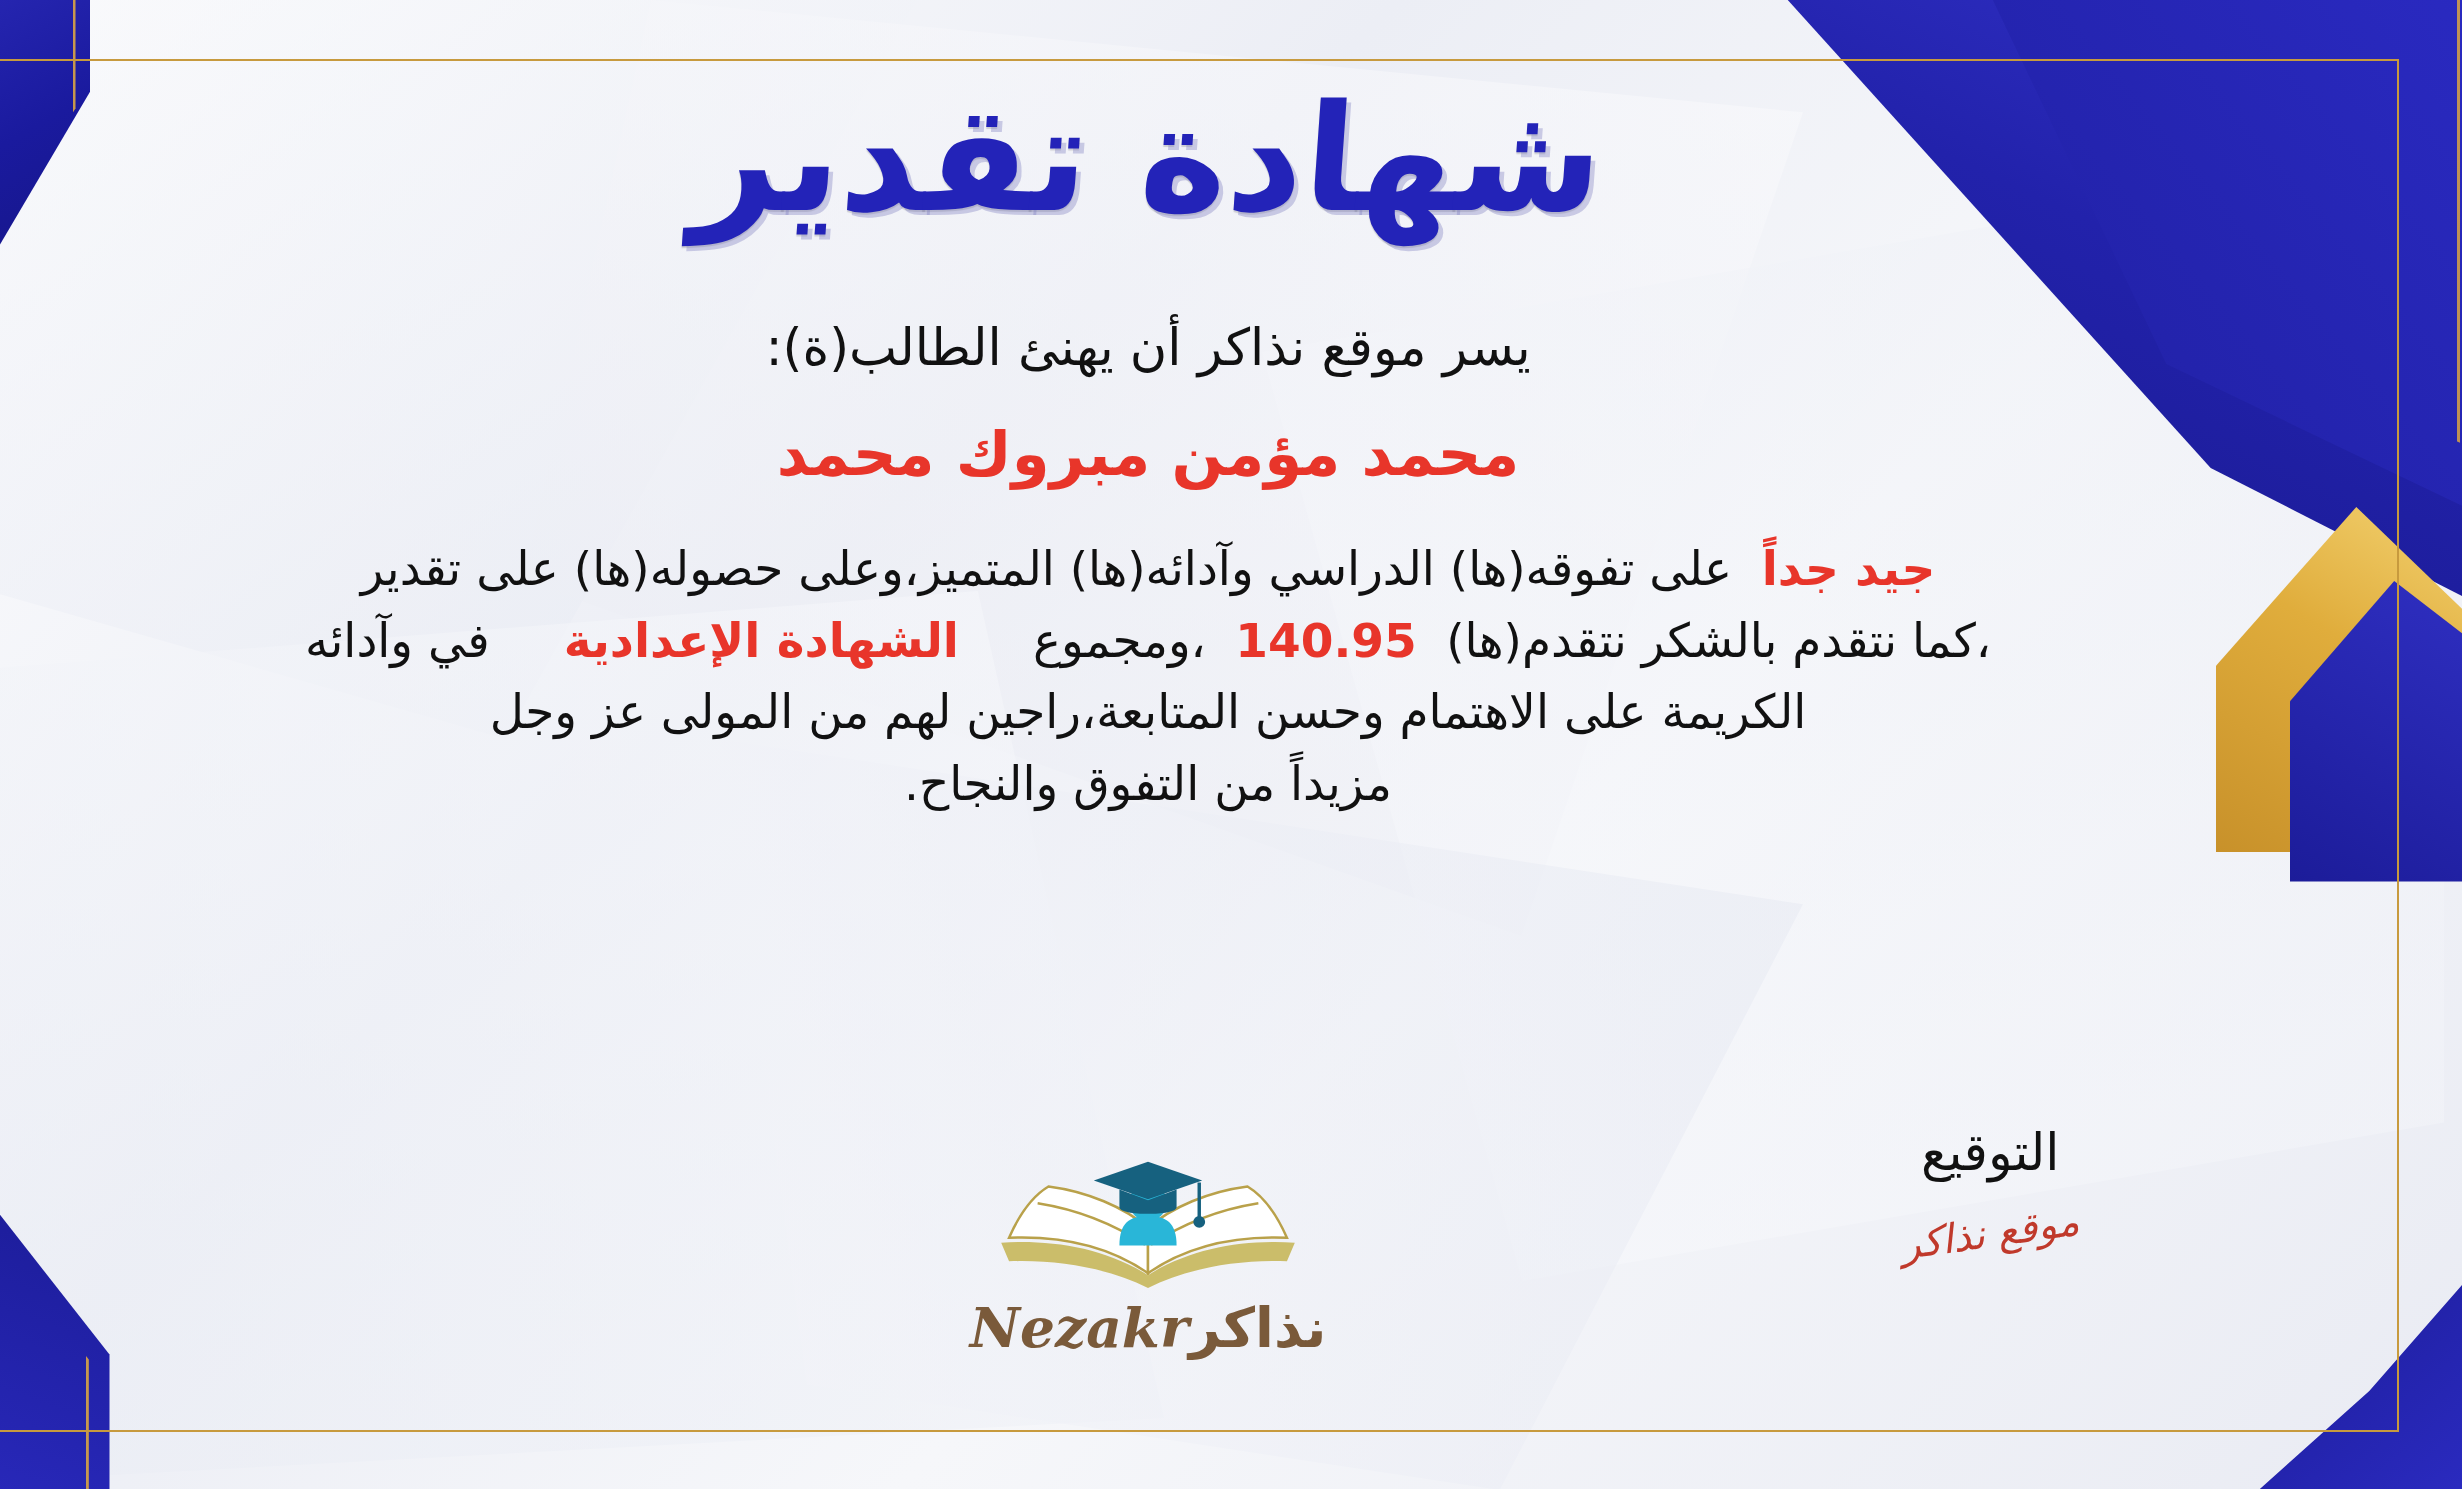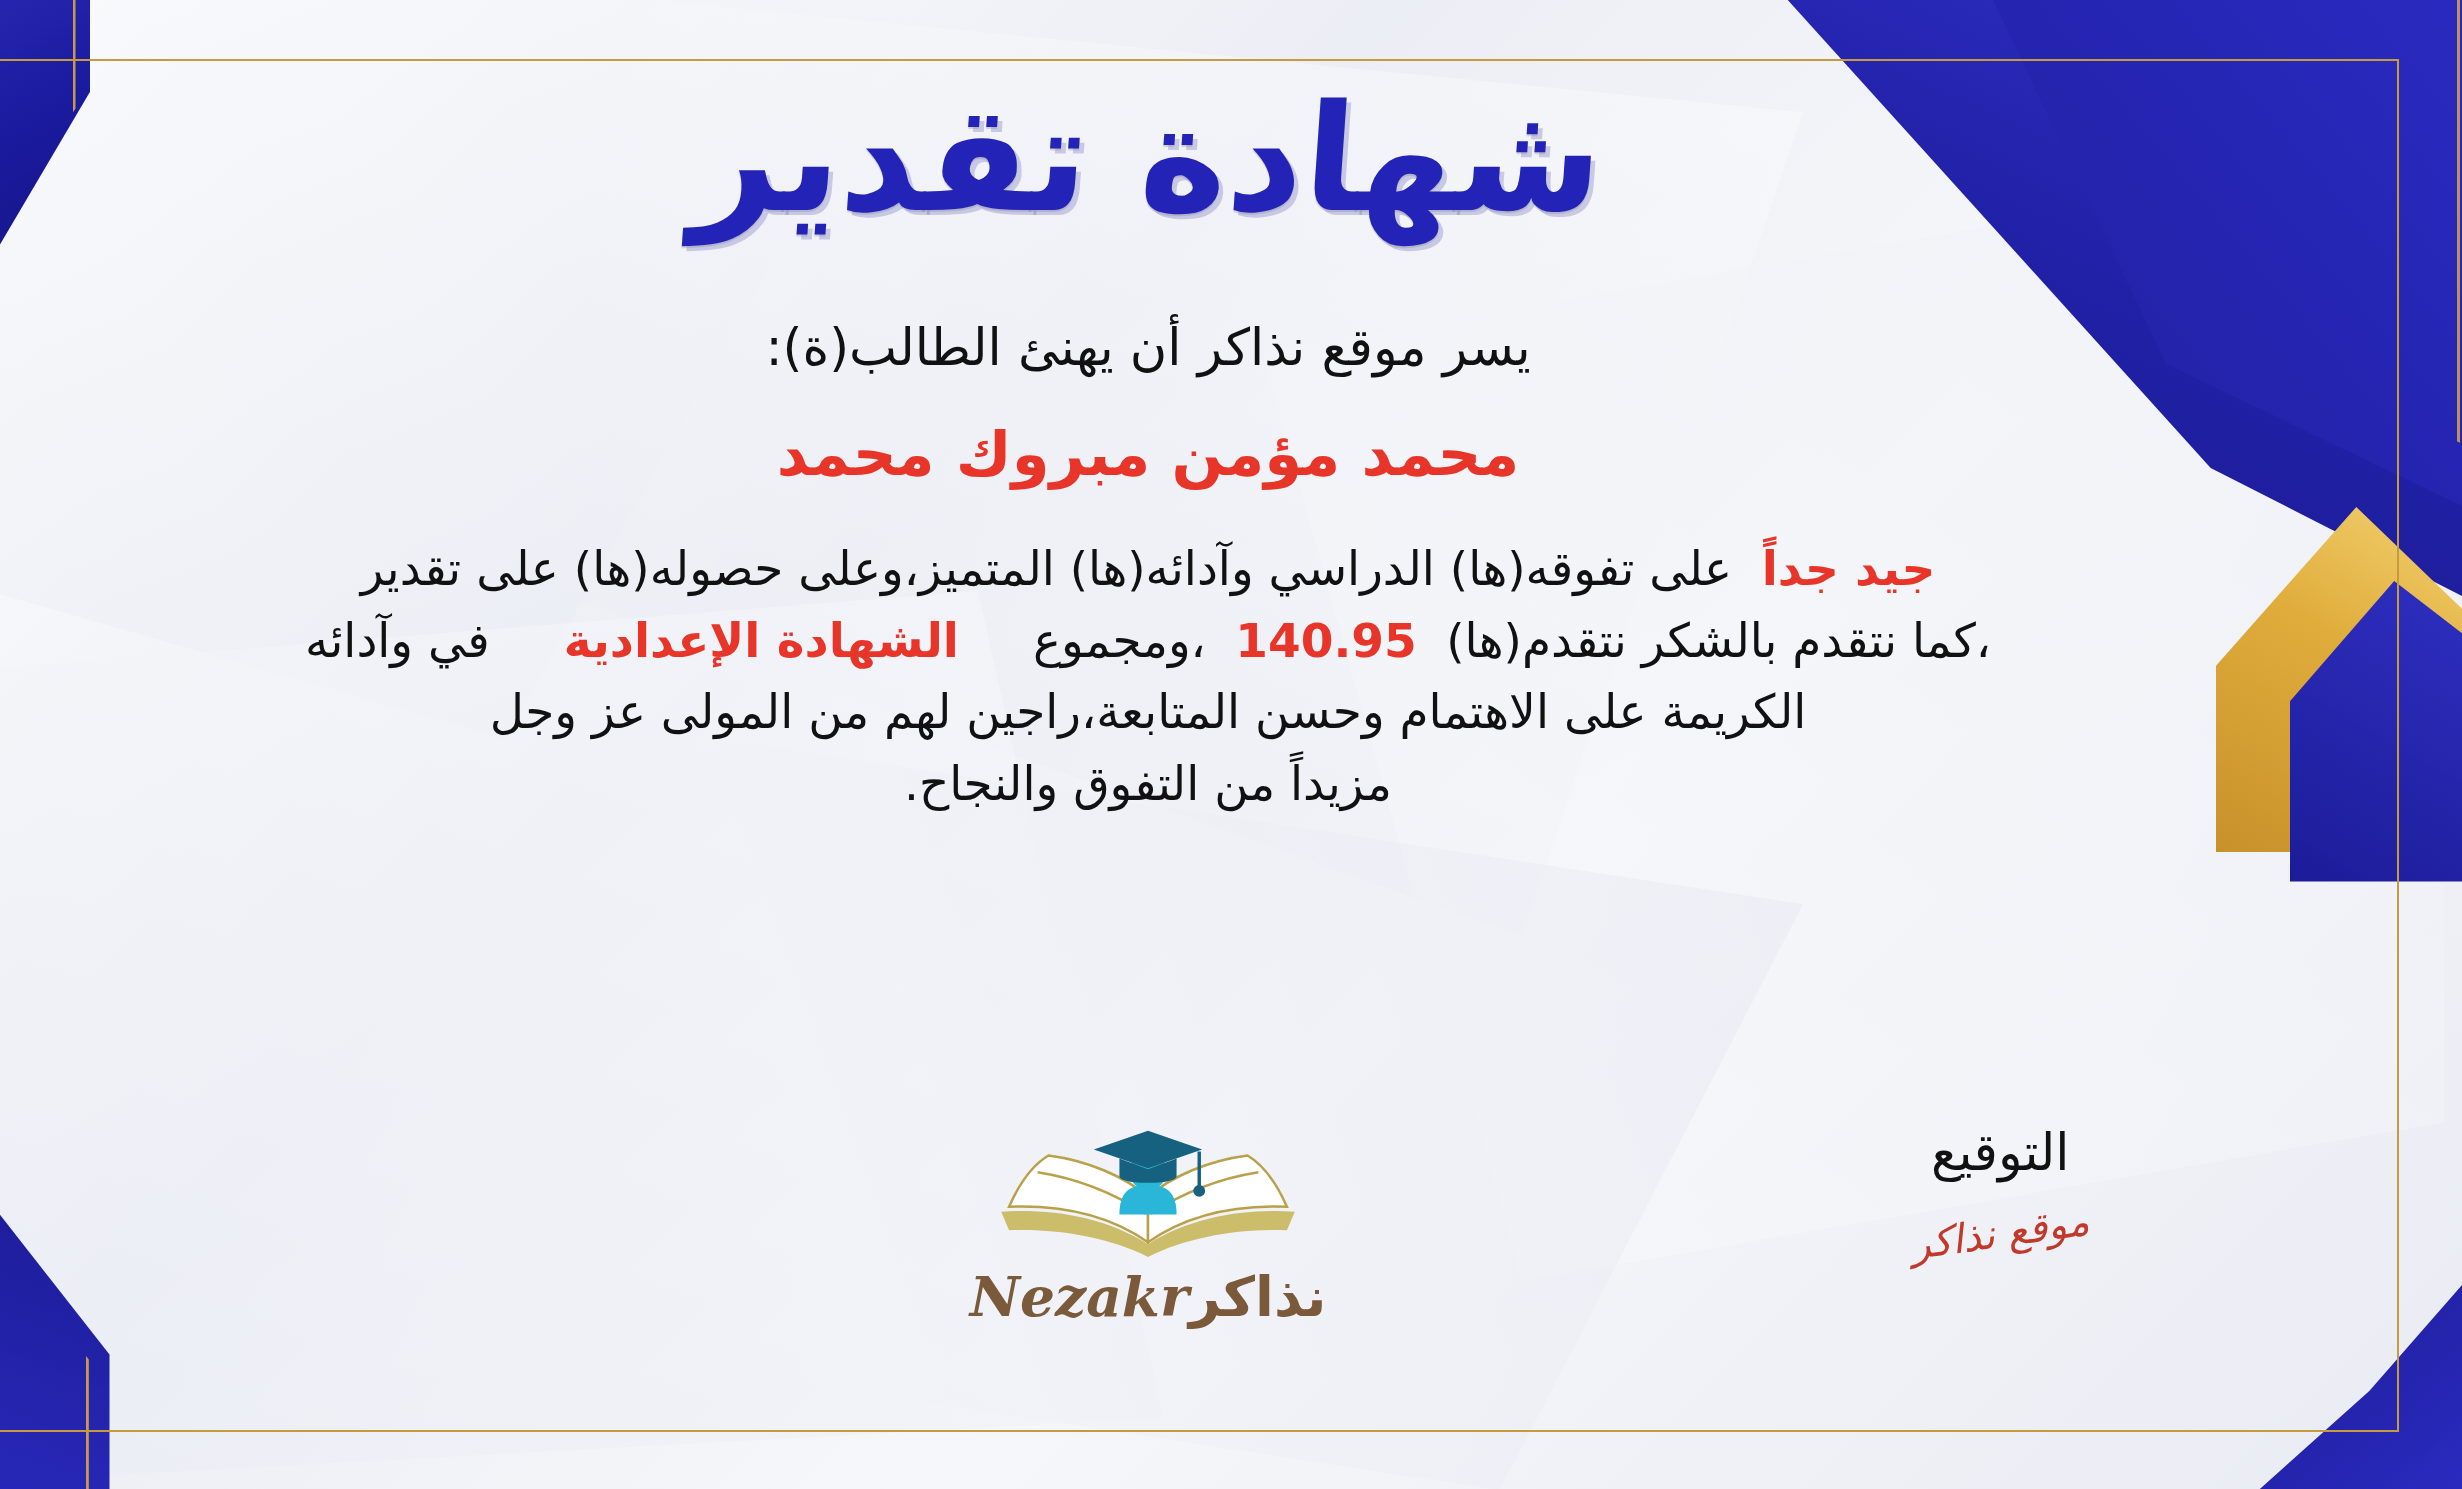--- a/index.html
+++ b/index.html
@@ -215,21 +215,21 @@
     color: #e8352a;
     font-weight: bold;
     margin-top: 16px;
   }
   .gap-s { display: inline-block; width: 29.5px; }
   .gap-m { display: inline-block; width: 74px; }
 
   
   .signature-area {
     position: absolute;
-    right: 372px;
+    right: 382px;
     top: 1123px;
     text-align: center;
     direction: rtl;
   }
   .signature-label {
     font-size: 51px;
     color: #111111;
   }
   .signature-script {
     margin-top: 27.6px;
@@ -239,21 +239,21 @@
     font-style: italic;
     transform: rotate(-8deg);
     display: inline-block;
   }
 
   
   .logo-area {
     position: absolute;
     left: 50%;
     transform: translateX(-50%);
-    top: 1113px;
+    top: 1144px;
     width: 404px;
     text-align: center;
   }
   .logo-mark {
     width: 404px;
     height: 148px;
     position: relative;
     margin: 0 auto;
   }
   .logo-text {

